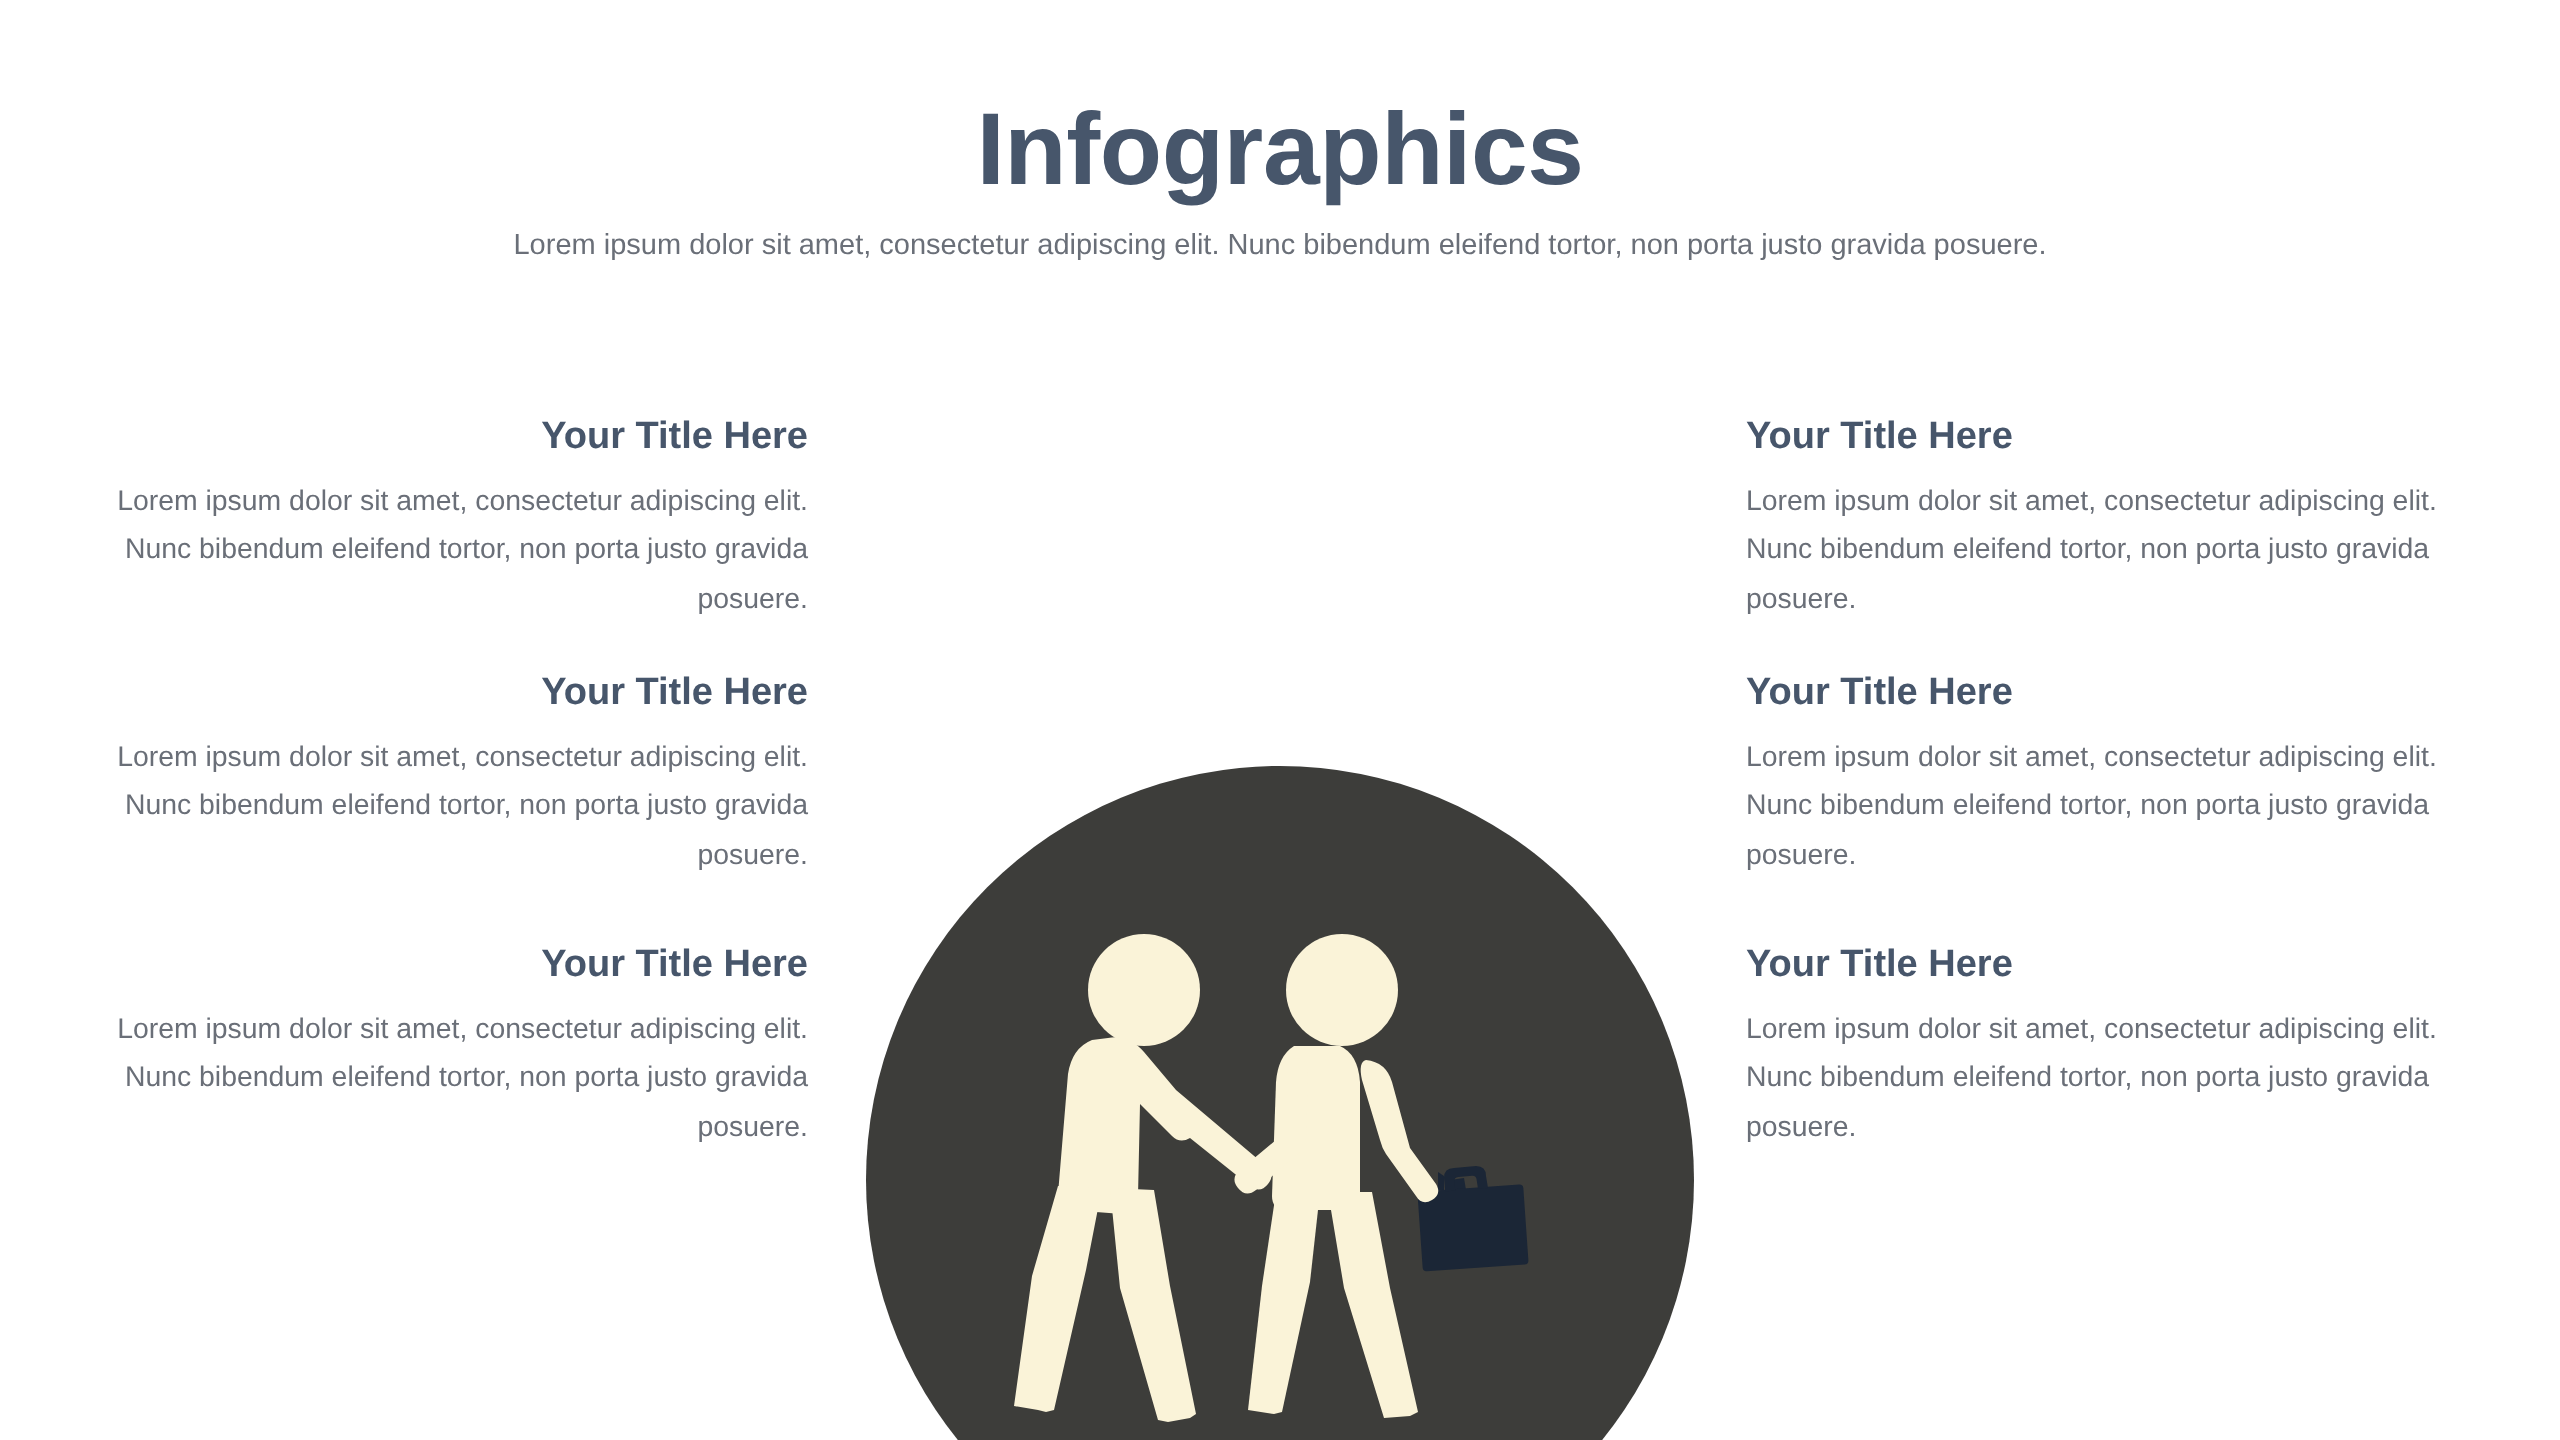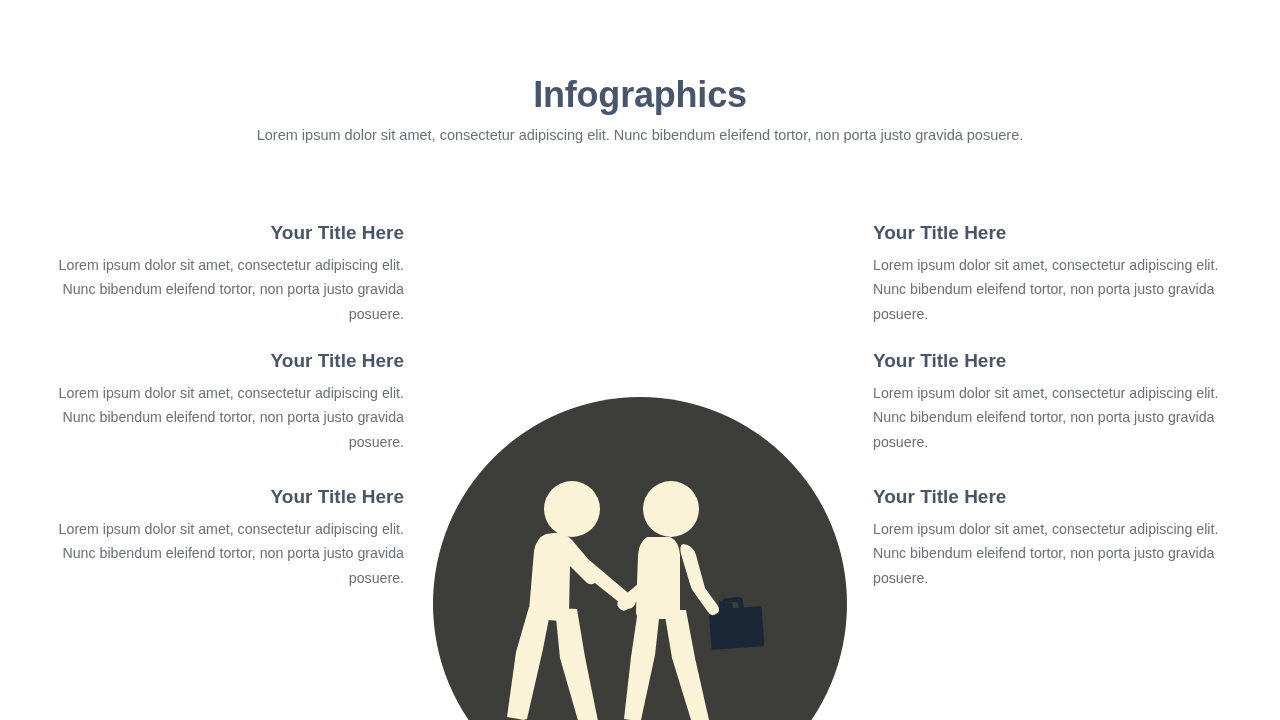--- a/index.html
+++ b/index.html
@@ -18,39 +18,39 @@
   
   .header {
     position: absolute;
     top: 0;
     left: 0;
     width: 1280px;
     text-align: center;
   }
   .page-title {
     margin: 0;
-    padding-top: 76px;
-    font-size: 36px;
+    padding-top: 48px;
+    font-size: 51px;
     font-weight: bold;
     color: #47566b;
     letter-spacing: -0.2px;
     line-height: 1.05;
   }
   .page-subtitle {
     margin: 0;
     padding-top: 11px;
     font-size: 14.5px;
     color: #6a6f78;
     line-height: 1.4;
   }
 
   
   .content {
     position: absolute;
-    top: 204px;
+    top: 190px;
     left: 0;
     width: 1260px;
     height: 430px;
   }
 
   .col {
     position: absolute;
     top: 0;
     width: 366px;
   }

